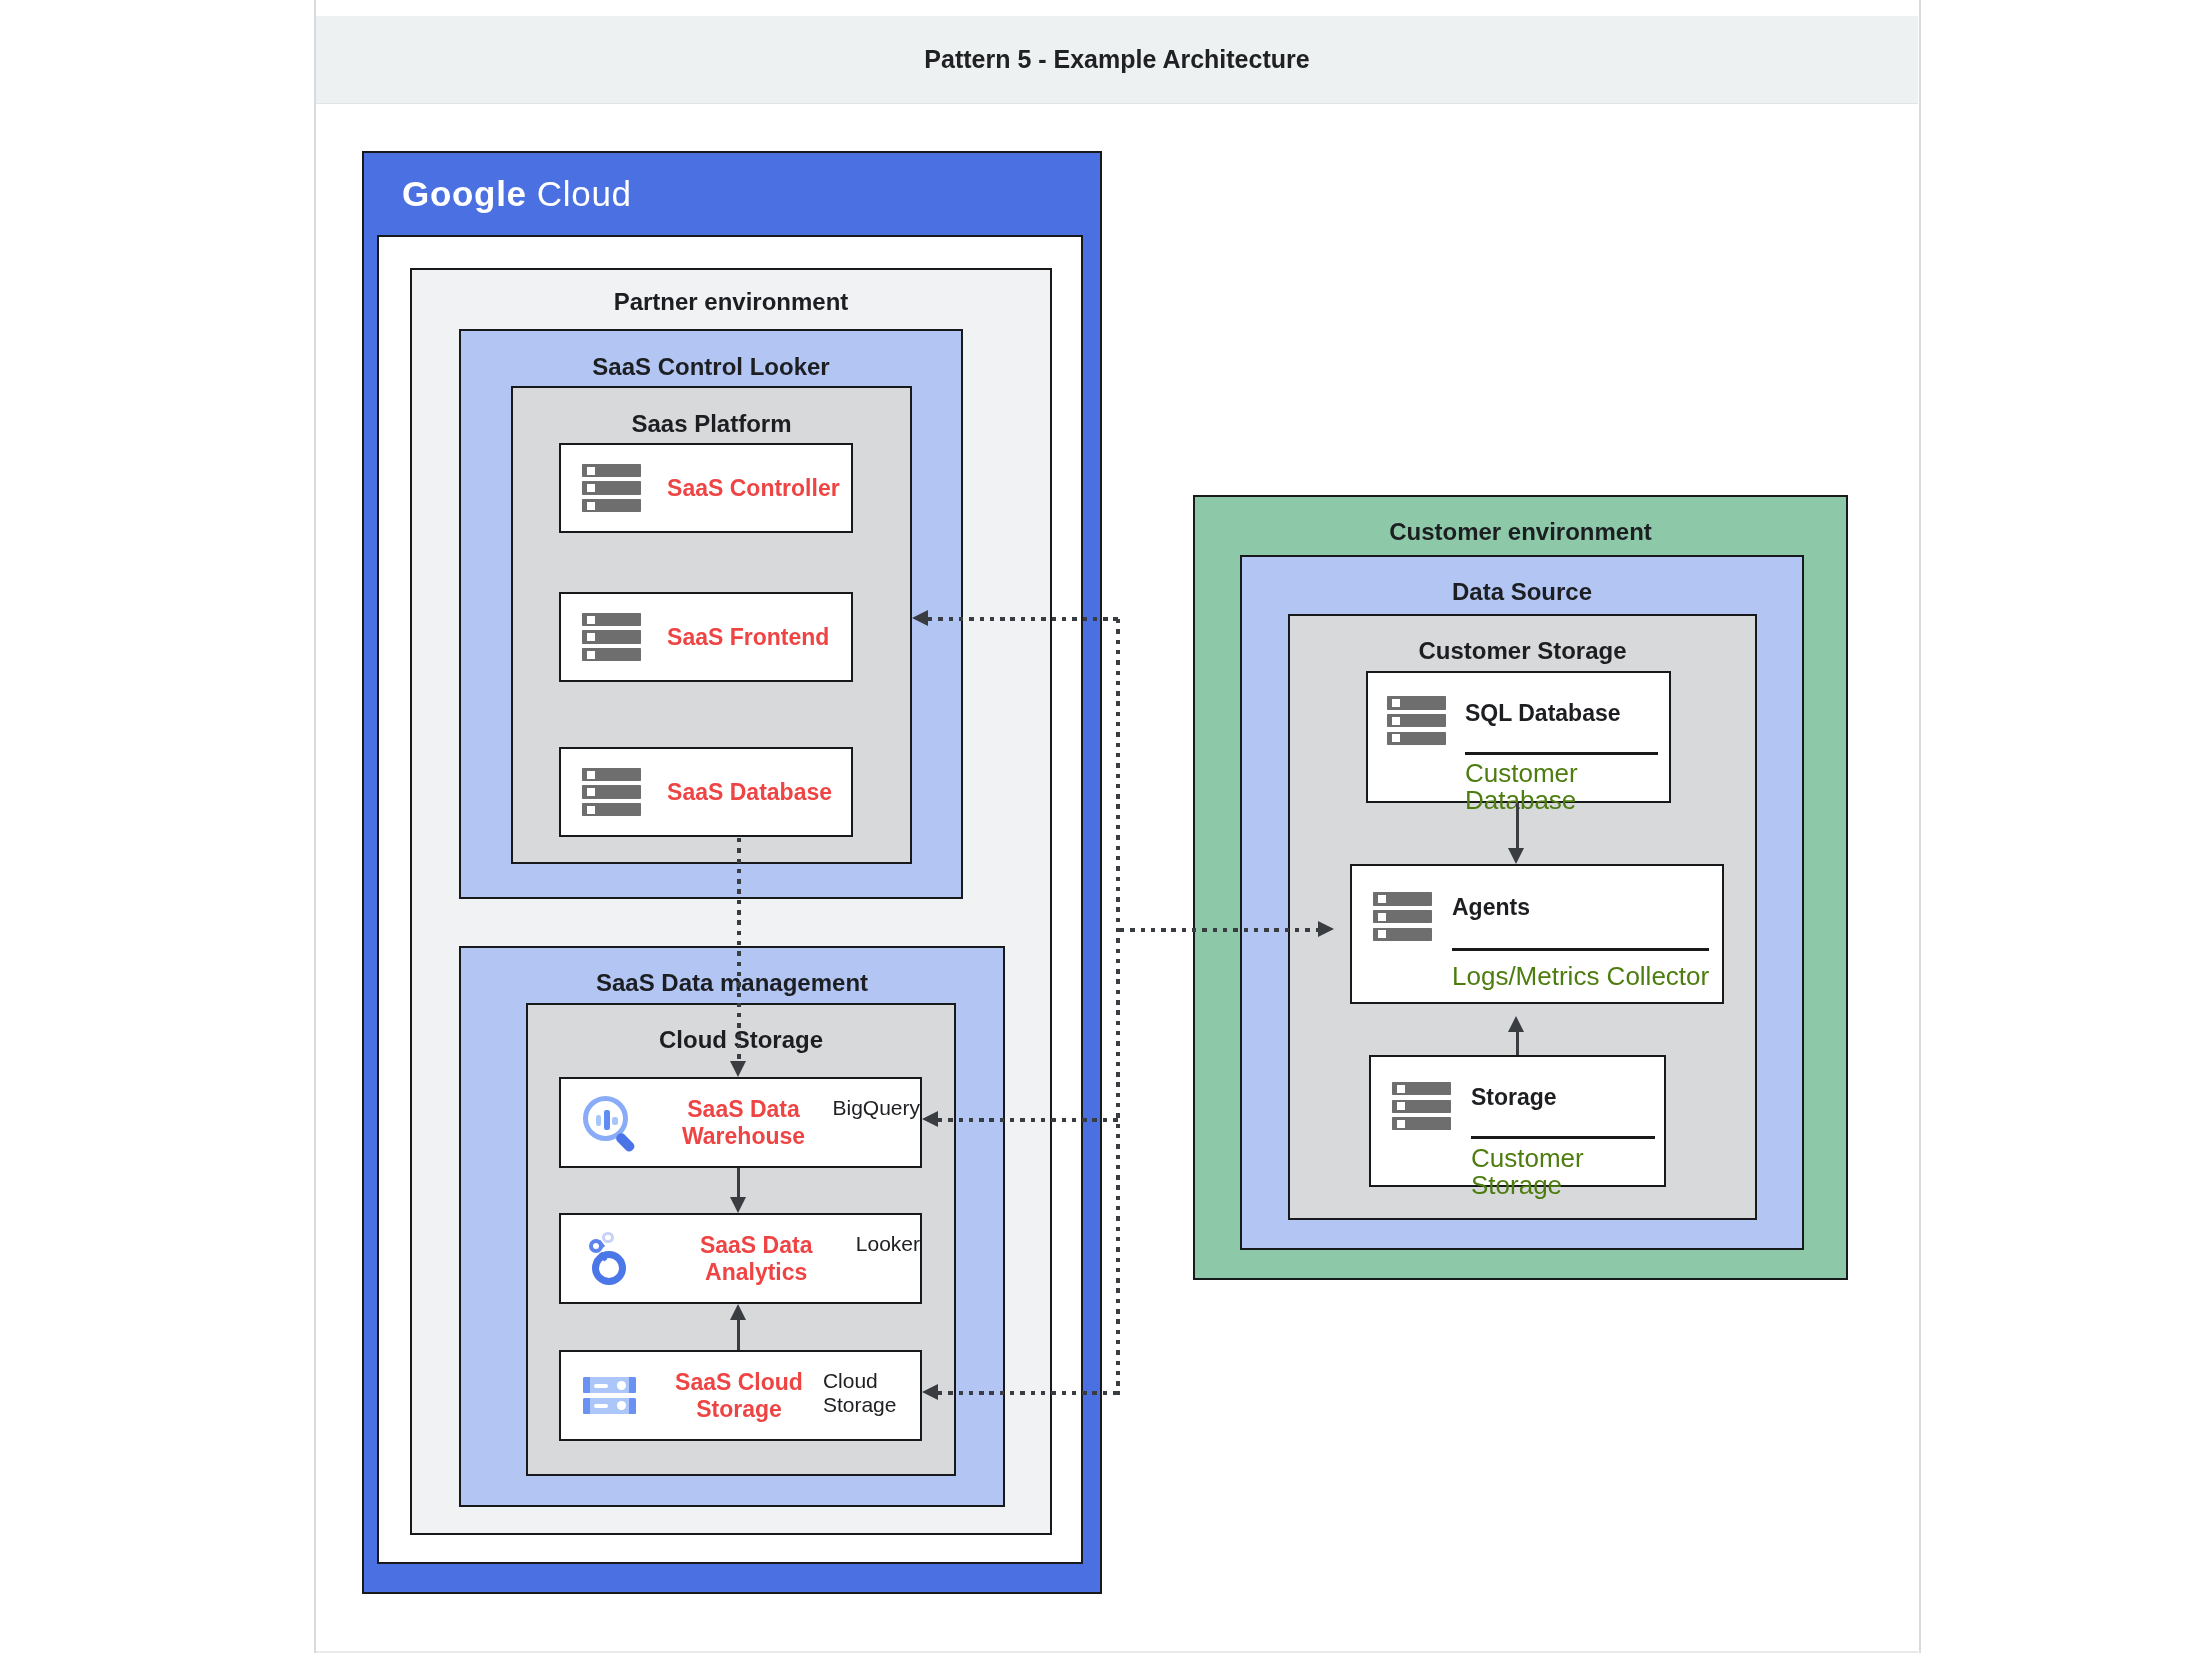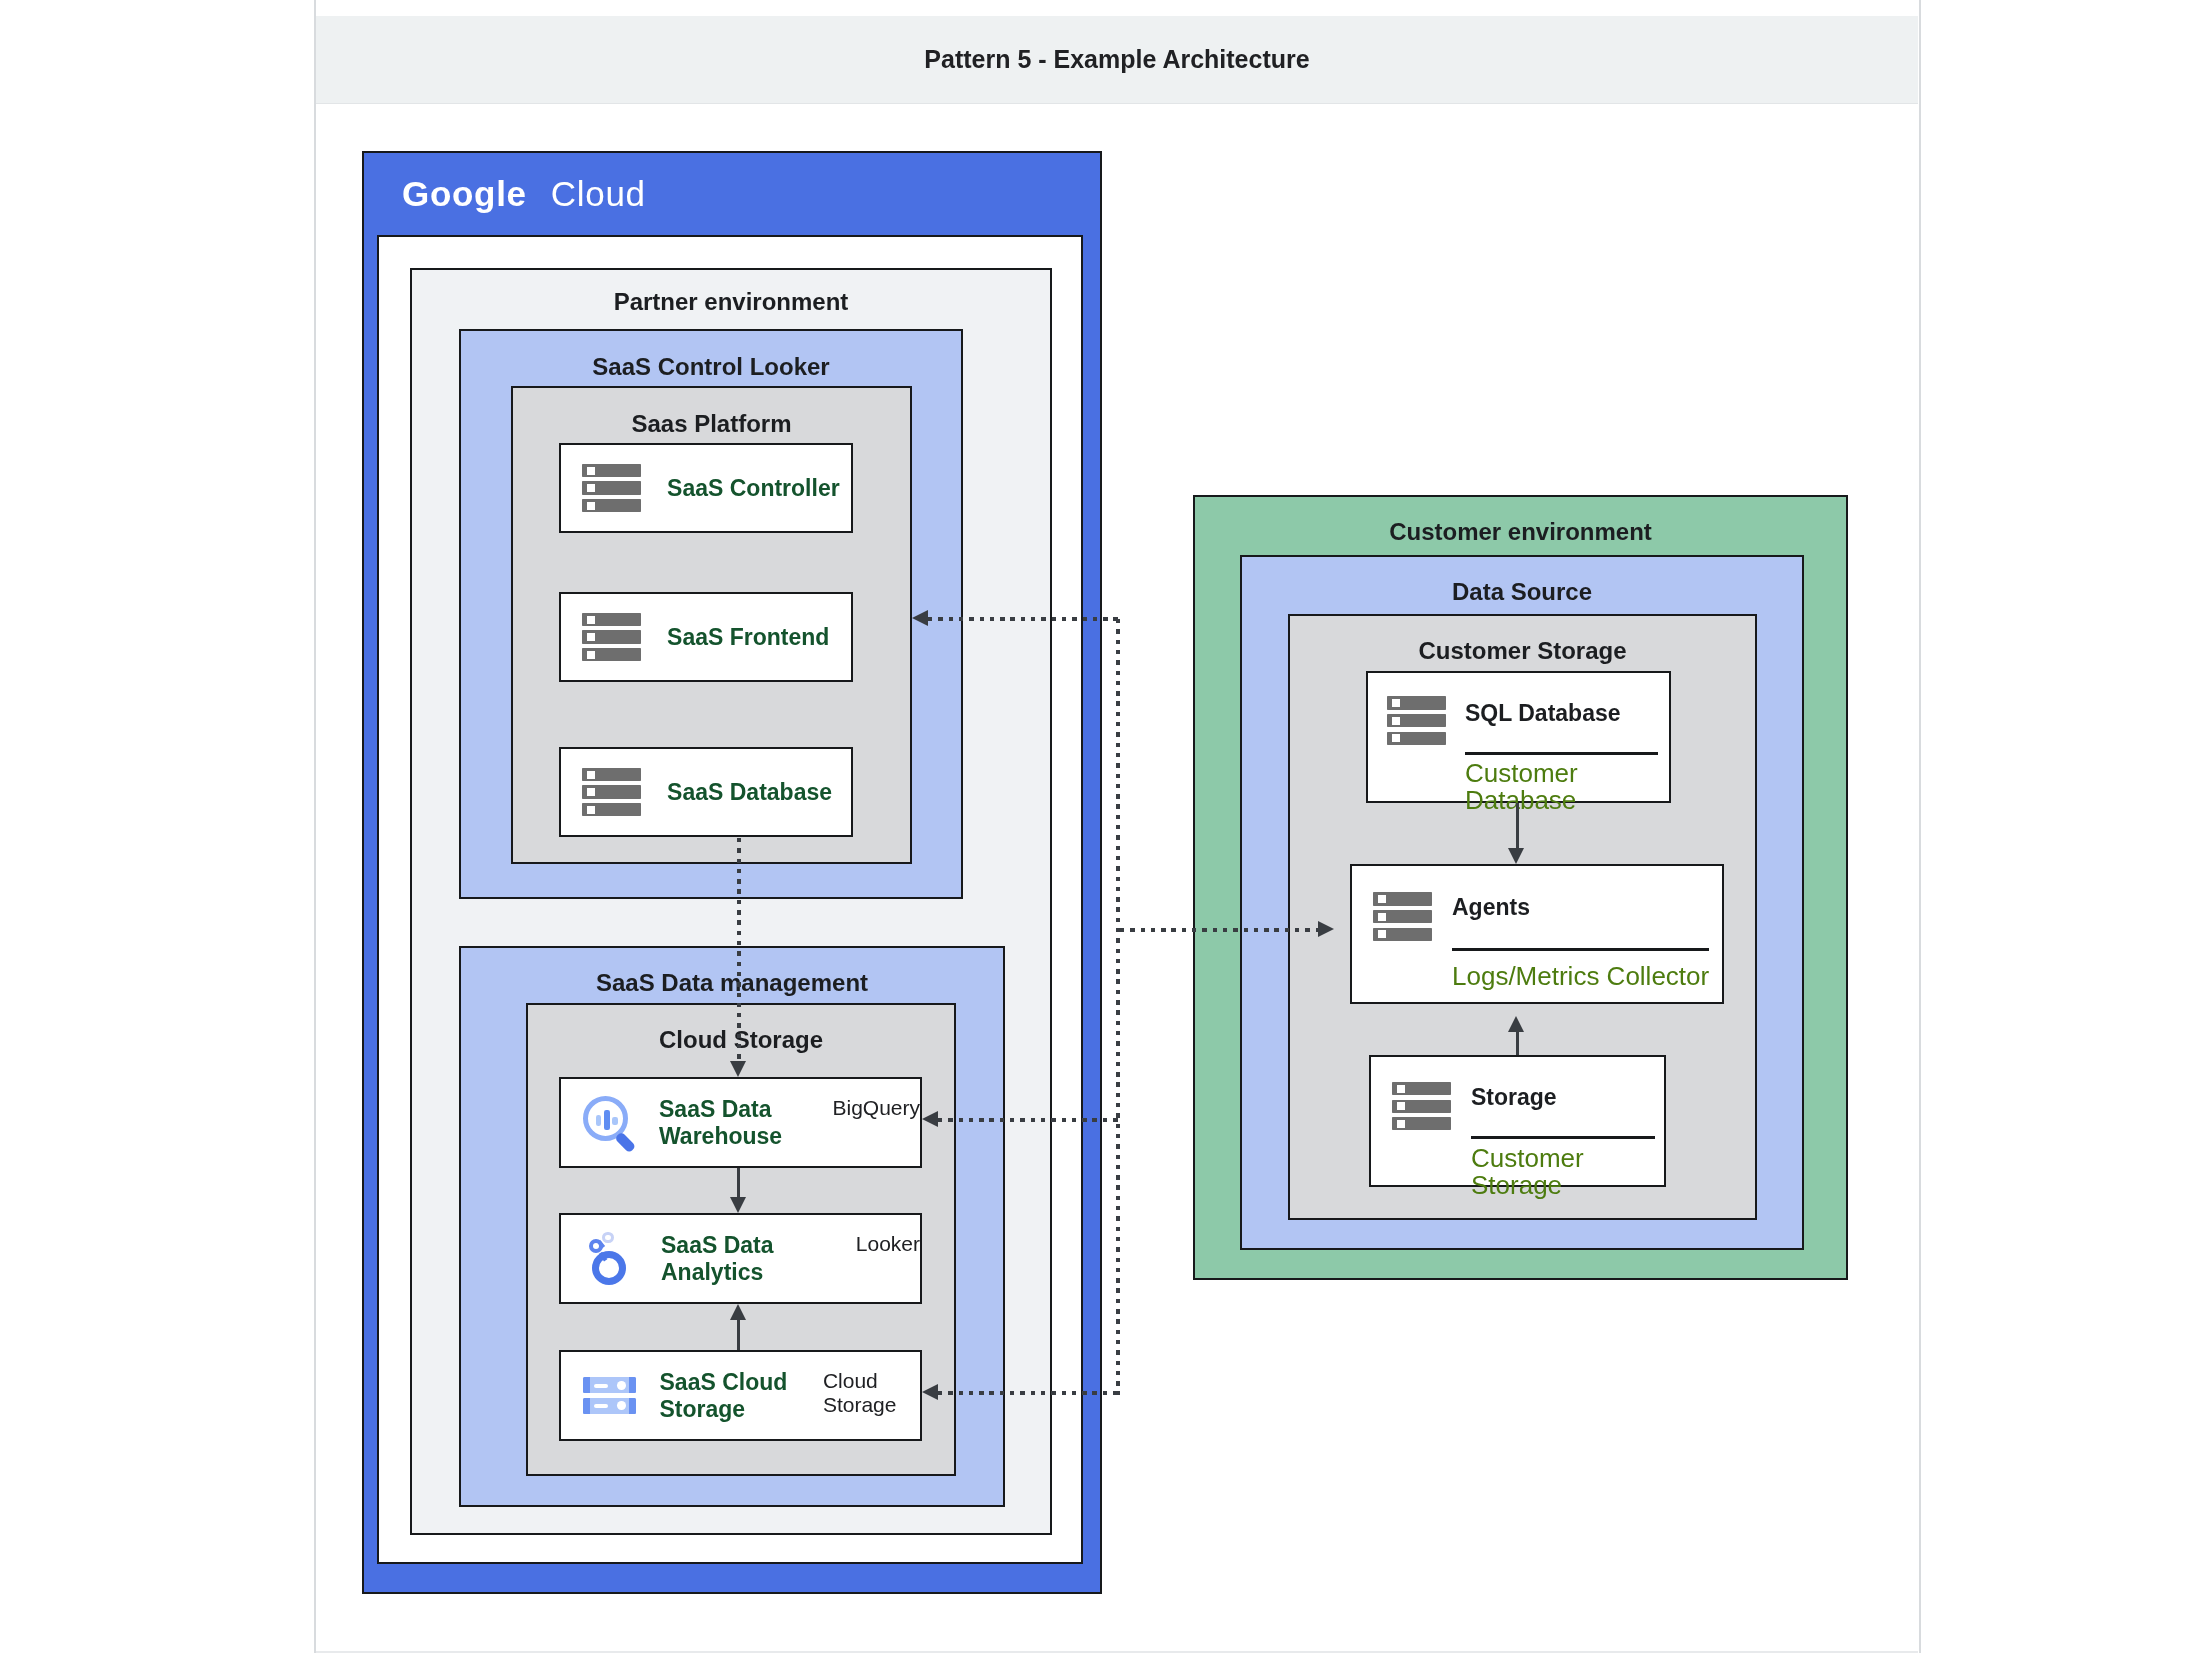--- a/index.html
+++ b/index.html
@@ -2,21 +2,21 @@
 <html style="font-size:11.8px"><head>
 <meta charset="utf-8">
 <style>
   html,body{margin:0;padding:0;background:#ffffff;}
   body{width:2205px;height:1654px;font-family:"Liberation Sans",sans-serif;color:#202124;}
   .diagram{position:relative;width:2205px;height:1654px;background:#fff;overflow:hidden;}
   .abs{position:absolute;}
   .frame{position:absolute;box-sizing:border-box;border:2.2px solid #17191b;}
   .env-label{position:absolute;left:0;right:0;text-align:center;font-size:24px;font-weight:700;color:#1c1e21;}
   .chip{position:absolute;box-sizing:border-box;border:2.9px solid #17191b;background:#fff;display:flex;align-items:center;}
-  .chip-label{font-size:23px;font-weight:700;color:#14532d;}
+  .chip-label{font-size:23px;font-weight:700;color:#ef4444;text-align:center;}
   .chip-text{display:flex;flex-direction:row;gap:4.4px;}
   .chip-sub{font-size:21px;font-weight:400;color:#202124;}
   .svc-title{position:absolute;font-size:23px;font-weight:700;color:#1c1e21;}
   .svc-sub{position:absolute;font-size:26px;font-weight:400;color:#4d7c0f;line-height:26.5px;}
   .svc-div{position:absolute;height:2.9px;background:#17191b;}
   
   .srv{width:59px;}
   .srv-bar{position:relative;height:13.2px;background:#6e6e6e;margin:4.4px 0;border-radius:0.7px;}
   .srv-bar::before{content:'';position:absolute;left:5.1px;top:2.9px;width:8px;height:8px;background:#fff;}
   
@@ -45,21 +45,21 @@
   .dot-h{position:absolute;height:4.4px;background:repeating-linear-gradient(to right,#393d42 0 4.4px,transparent 4.4px 10.3px);}
   .dot-v{position:absolute;width:4.4px;background:repeating-linear-gradient(to bottom,#393d42 0 4.4px,transparent 4.4px 10.3px);}
   .sol-v{position:absolute;width:2.9px;background:#393d42;}
   .ah{position:absolute;width:0;height:0;}
   .ah-down{border-left:8.8px solid transparent;border-right:8.8px solid transparent;border-top:16px solid #393d42;}
   .ah-up{border-left:8.8px solid transparent;border-right:8.8px solid transparent;border-bottom:16px solid #393d42;}
   .ah-left{border-top:8.8px solid transparent;border-bottom:8.8px solid transparent;border-right:16px solid #393d42;}
   .ah-right{border-top:8.8px solid transparent;border-bottom:8.8px solid transparent;border-left:16px solid #393d42;}
   
   .logo{position:absolute;left:38px;top:20.6px;color:#fff;font-size:35px;letter-spacing:0.7px;}
-  .logo b{font-weight:700;margin-right:24px;}
+  .logo b{font-weight:700;margin-right:10px;}
   .logo span{font-weight:400;}
 </style>
 </head>
 <body>
 
 <div class="diagram">
 
   <div class="abs" style="left:314px;top:0;width:2.2px;height:1654px;background:#d8dbde;"></div>
   <div class="abs" style="left:1919px;top:0;width:2.2px;height:1654px;background:#d8dbde;"></div>
   <div class="abs" style="left:316px;top:1651px;width:1602px;height:2.9px;background:#e8eaec;"></div>

